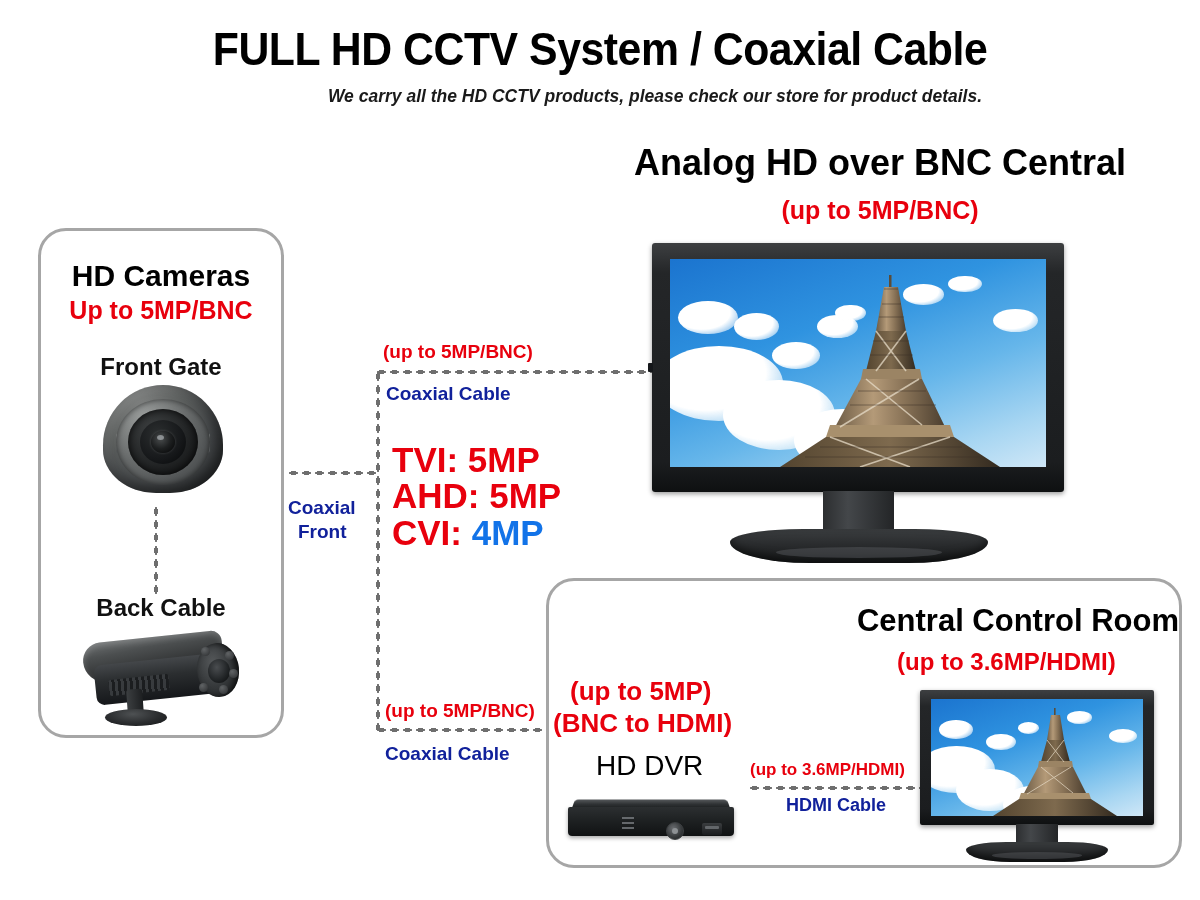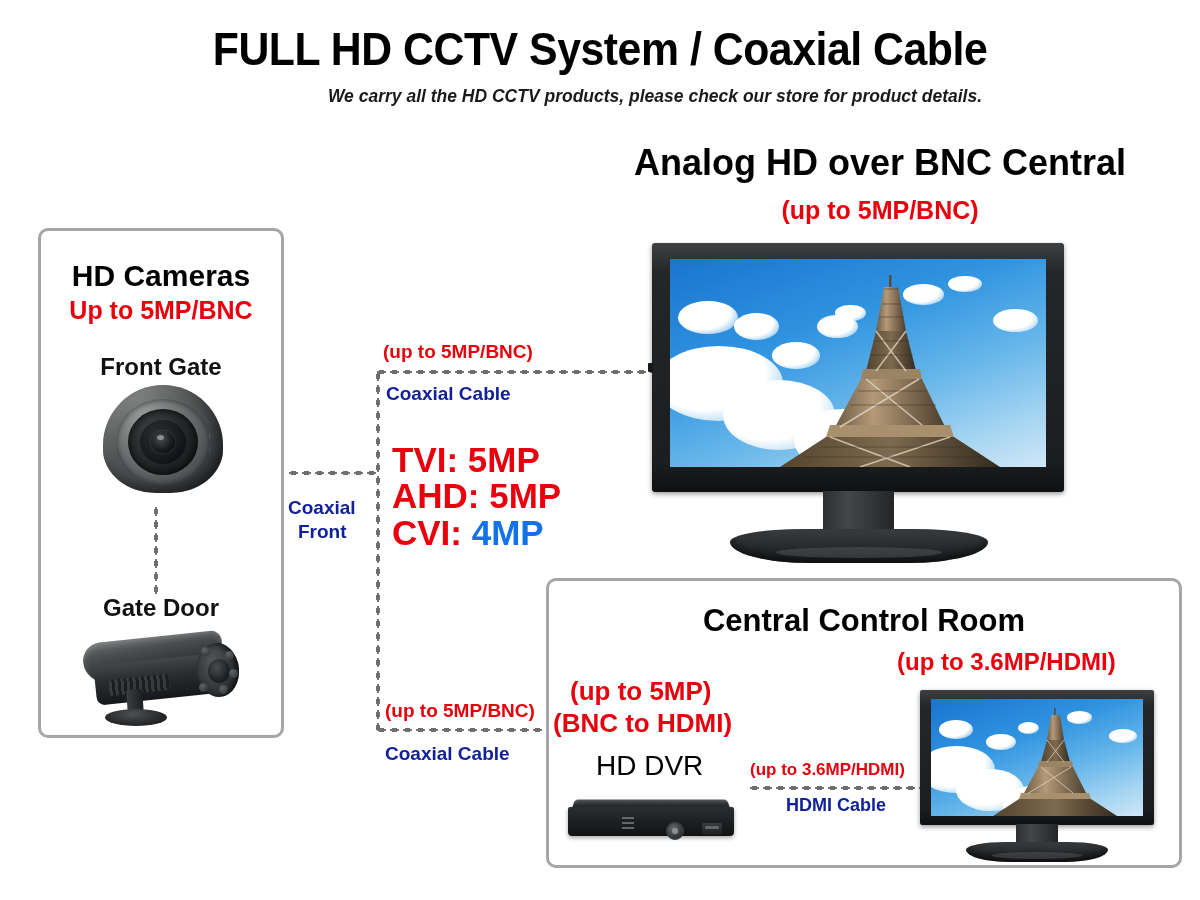--- a/index.html
+++ b/index.html
@@ -44,21 +44,21 @@
   }
   #monitor-section-sub {
     left: 560px; top: 196px; width: 640px;
     text-align: center;
     font-size: 25px; font-weight: bold; color: #e8000d;
   }
 
   
   .panel {
     border: 3px solid #a6a6a6;
-    border-radius: 10px;
+    border-radius: 28px;
     background: #ffffff;
     box-sizing: border-box;
     padding-left: 29px;
   }
   #camera-panel { left: 38px; top: 228px; width: 246px; height: 510px; }
   #control-room-panel { left: 546px; top: 578px; width: 636px; height: 290px; }
 
   
   #camera-panel-title {
     left: 0; top: 28px; width: 100%;
@@ -278,21 +278,21 @@
     background: linear-gradient(180deg,#3a3d3f,#1a1c1e); border-radius: 2px;
   }
   .dvr-usb::after {
     content:""; position:absolute; left:3px; top:3px; width:14px; height:3px;
     background:#63676a; border-radius:1px;
   }
 
   
   #control-room-title {
     left: 0; top: 22px; width: 100%;
-    text-align: center; font-size: 31px; font-weight: bold; color: #000;
+    text-align: right; font-size: 31px; font-weight: bold; color: #000;
   }
 </style>
 </head>
 <body>
 
 <div class="abs" id="page-title">FULL HD CCTV System / Coaxial Cable</div>
 <div class="abs" id="page-subtitle">We carry all the HD CCTV products, please check our store for product details.</div>
 
 <div class="abs" id="monitor-section-title">Analog HD over BNC Central</div>
 <div class="abs" id="monitor-section-sub">(up to 5MP/BNC)</div>
@@ -307,21 +307,21 @@
     <div class="dome-body"></div>
     <div class="dome-tab l"></div>
     <div class="dome-tab r"></div>
     <div class="dome-rim"></div>
     <div class="dome-lens-outer"></div>
     <div class="dome-lens-mid"></div>
     <div class="dome-lens-inner"></div>
     <div class="dome-glint"></div>
   </div>
 
-  <div class="abs cam-label" id="back-door-label">Gate Door</div>
+  <div class="abs cam-label" id="back-door-label">Back Cable</div>
 
   <div class="abs" id="bullet-camera">
     <div class="blt-shade"></div>
     <div class="blt-body"></div>
     <div class="blt-ribs"></div>
     <div class="blt-bracket"></div>
     <div class="blt-base"></div>
     <div class="blt-face"></div>
     <div class="blt-lens"></div>
     <div class="blt-led" style="left:132px; top:26px;"></div>

